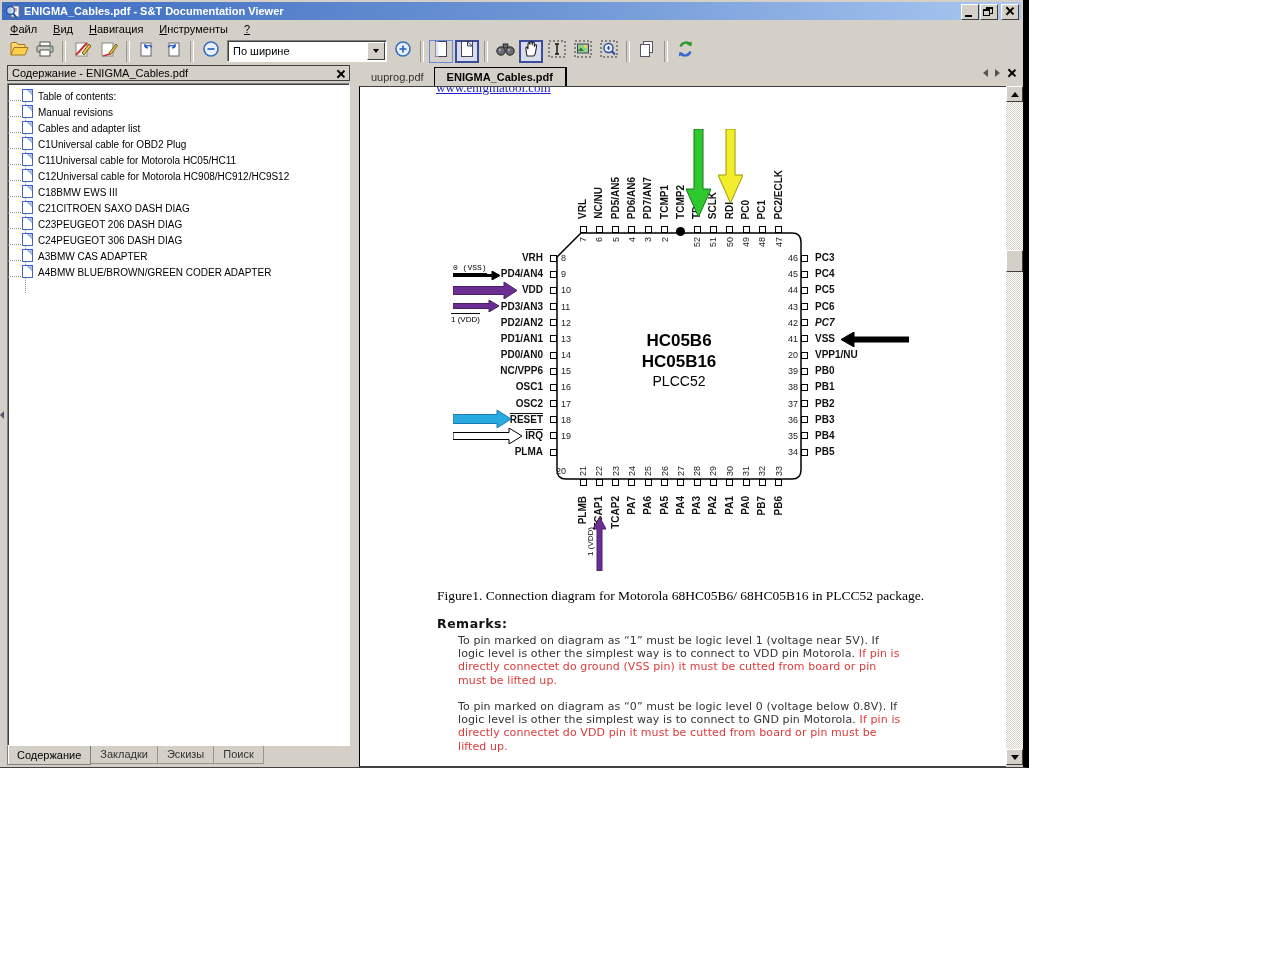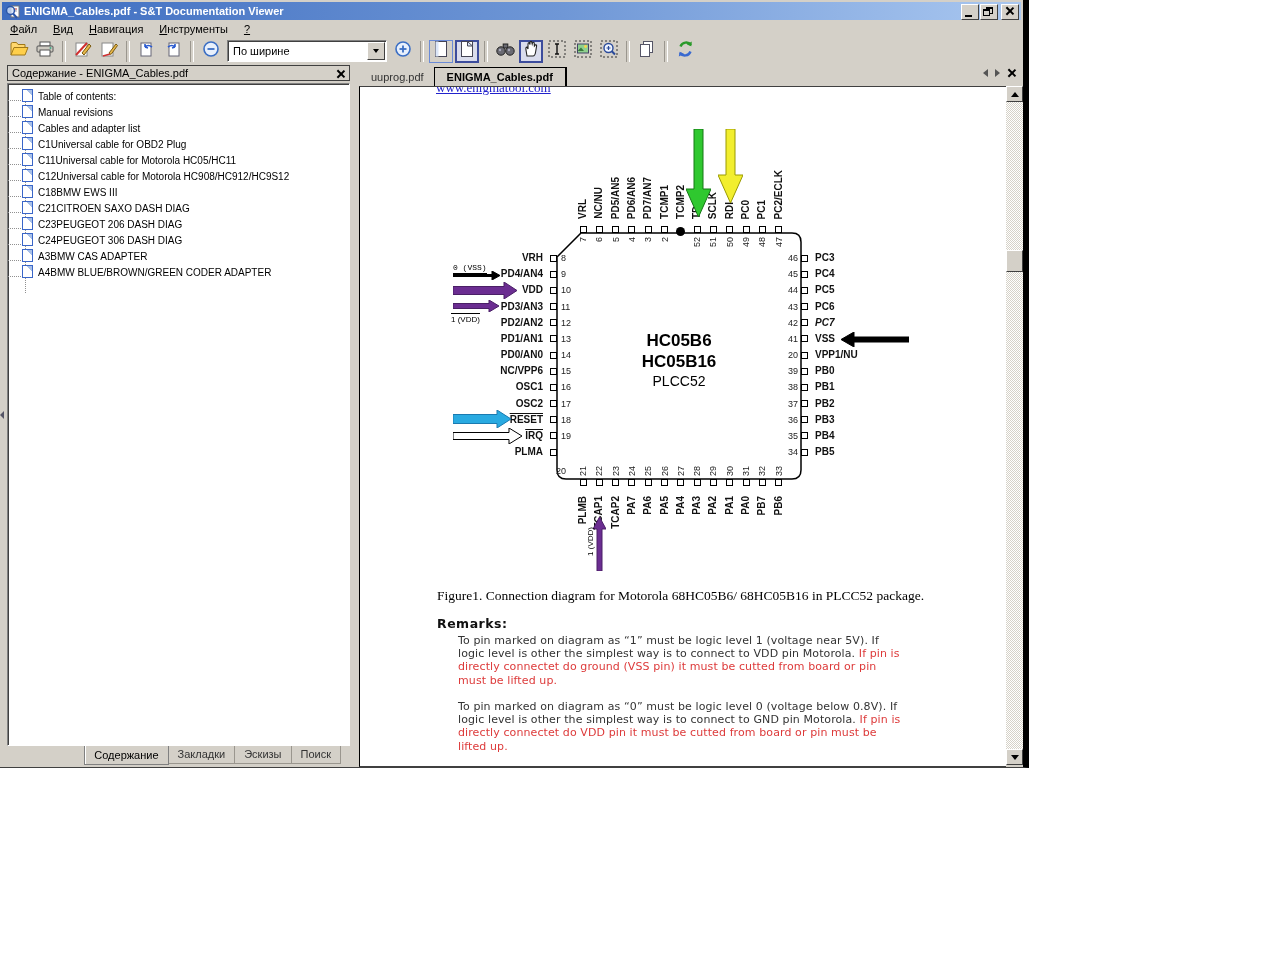--- a/index.html
+++ b/index.html
@@ -47,21 +47,21 @@
     font-size:11px;display:flex;align-items:center;padding-left:4px;box-sizing:border-box;}
   #sbclose{position:absolute;right:3px;top:2px;width:12px;height:12px;display:flex;align-items:center;justify-content:center;}
   #tree{position:absolute;left:3px;right:3px;top:19px;height:663px;background:#fff;
     border:1px solid #808080;border-right-color:#fff;border-bottom-color:#fff;box-shadow:inset 1px 1px 0 #404040;
     overflow:hidden;box-sizing:border-box;}
   #treeline{position:absolute;left:17px;top:9px;width:1px;height:200px;border-left:1px dotted #909090;}
   .trow{position:relative;height:16px;display:flex;align-items:flex-end;font-size:10px;color:#000;white-space:nowrap;}
   .tconn{width:13px;height:1px;border-top:1px dotted #909090;flex:none;}
   .ticon{width:11px;height:13px;background:linear-gradient(225deg,#a8c0e8 0 4px,#fff 4px);border:1px solid #3a66c8;
     margin:0 5px 0 1px;flex:none;box-sizing:border-box;}
-  #sbtabs{position:absolute;left:3px;top:682px;right:12px;height:18px;display:flex;align-items:flex-start;justify-content:flex-end;}
+  #sbtabs{position:absolute;left:3px;top:682px;right:3px;height:18px;display:flex;align-items:flex-start;}
   .stab{font-size:11px;padding:2px 9px 3px 9px;color:#333;border-right:1px solid #9a968e;border-bottom:1px solid #9a968e;background:#d4d0c8;}
   .stab.active{color:#000;border:1px solid #808080;border-top:none;box-shadow:1px 0 0 #fff inset;padding-top:3px;}
   #collapse{position:absolute;left:0;top:400px;width:5px;height:30px;display:flex;align-items:center;}
   .tri-left{width:0;height:0;border-top:4px solid transparent;border-bottom:4px solid transparent;border-right:4px solid #556;}
   
   #docarea{position:absolute;left:353px;top:64px;width:670px;height:703px;}
   #doctabs{position:absolute;left:0;top:0;right:0;height:22px;display:flex;align-items:flex-end;padding-left:8px;}
   .dtab{font-size:11px;color:#333;padding:3px 10px;}
   .dtab.active{font-weight:bold;color:#000;border:1px solid #000;border-bottom:none;border-right-width:2px;background:#d4d0c8;padding:3px 12px;}
   #tabnav{position:absolute;right:8px;top:5px;display:flex;align-items:center;gap:7px;}

